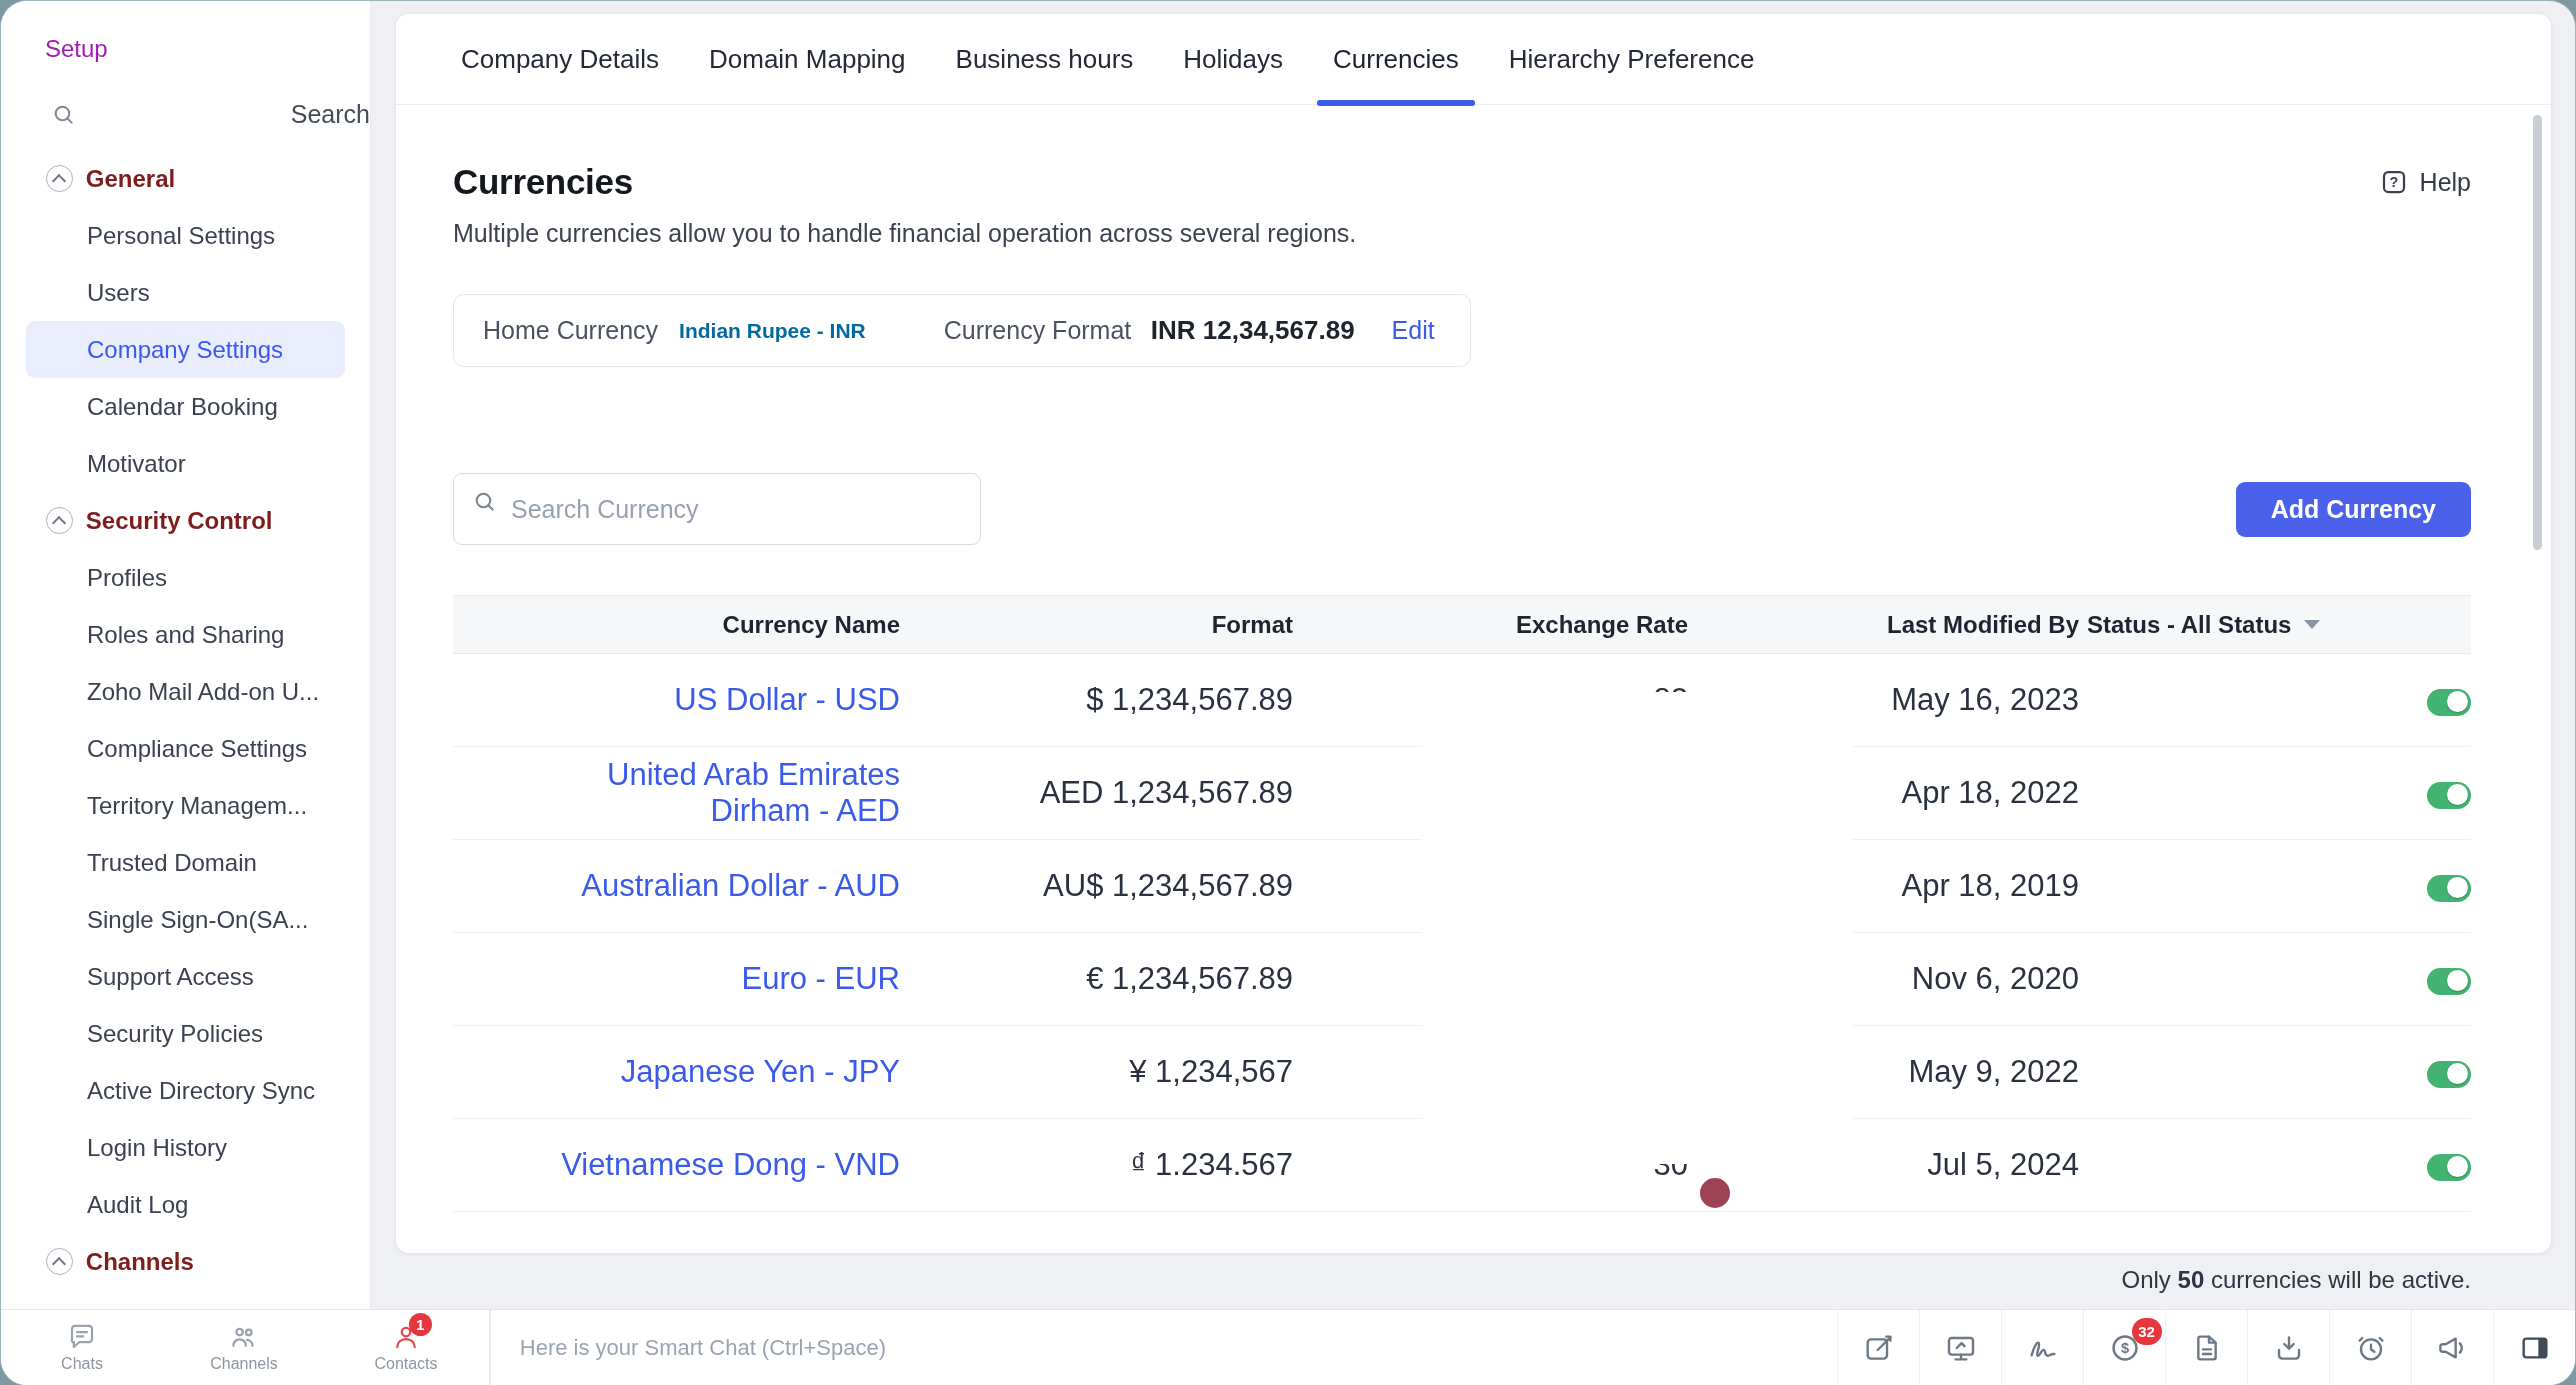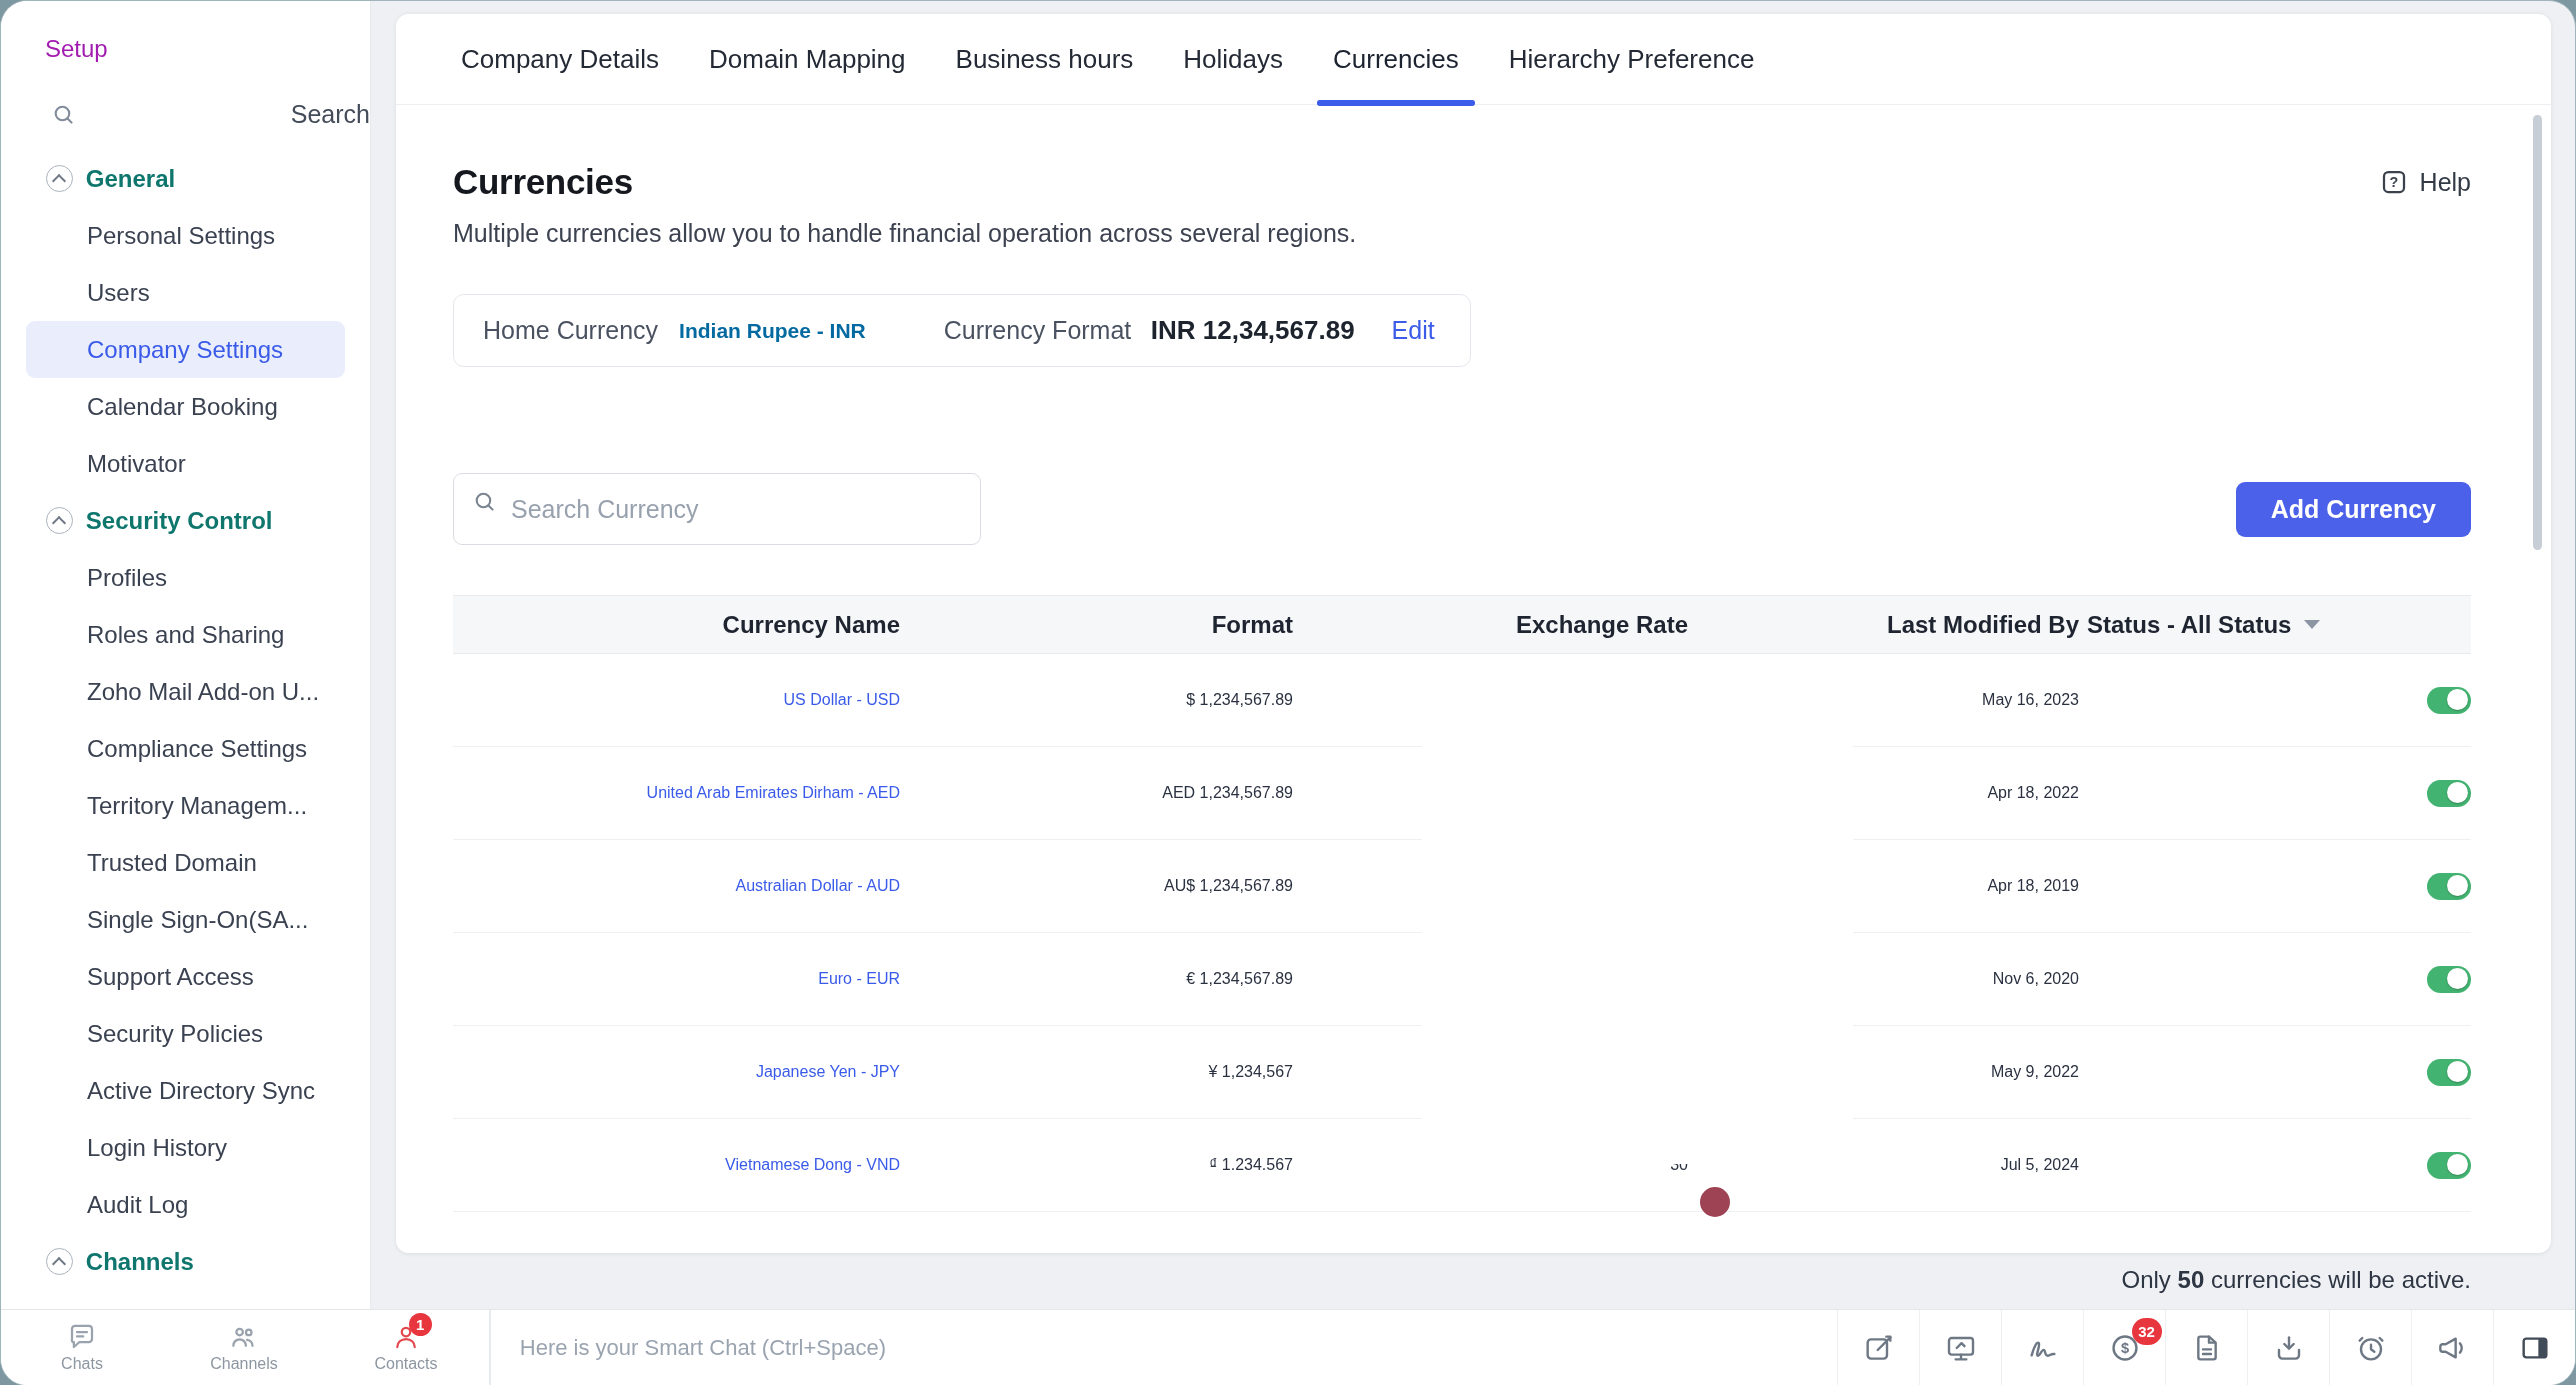--- a/index.html
+++ b/index.html
@@ -6,21 +6,21 @@
   body{width:2576px;height:1386px;background:#7e98a2;font-family:"Liberation Sans",sans-serif;position:relative;overflow:hidden;}
   .window{position:absolute;inset:0;border:1.8px solid #9fb4bb;border-radius:27px;background:#eef0f3;overflow:hidden;box-sizing:border-box;}
 
   
   .sidebar{position:absolute;left:0;top:0;bottom:76px;width:370px;background:#fff;border-right:1.8px solid #e8eaee;overflow:hidden;box-sizing:border-box;}
   .sb-title{margin:34px 0 0 44px;font-size:24px;color:#a21caf;}
   .sb-search{margin:37px 0 21px 50px;display:flex;align-items:center;gap:14px;font-size:25px;color:#444c59;cursor:pointer;justify-content:space-between;}
   .sb-search svg{width:25px;height:25px;color:#818b99;}
   .sb-item{margin:0 25px;padding-left:61px;height:57px;line-height:57px;font-size:24px;color:#3a4150;border-radius:9px;white-space:nowrap;overflow:hidden;cursor:pointer;}
   .sb-item.selected{background:#e9edfc;color:#3a5ae8;}
-  .sb-section{margin:0 25px;padding-left:19.5px;height:57px;display:flex;align-items:center;gap:13.3px;font-size:24px;font-weight:700;color:#0f766e;cursor:pointer;}
+  .sb-section{margin:0 25px;padding-left:19.5px;height:57px;display:flex;align-items:center;gap:13.3px;font-size:24px;font-weight:700;color:#7f1d1d;cursor:pointer;}
   .chev-circle{width:27px;height:27px;border:1.8px solid #aab2bd;border-radius:50%;position:relative;flex:none;box-sizing:border-box;}
   .chev-circle::before{content:"";position:absolute;left:7px;top:9.8px;width:8px;height:8px;border-top:2.7px solid #6f7884;border-right:2.7px solid #6f7884;transform:rotate(-45deg);}
 
   
   .main{position:absolute;left:372px;right:0;top:0;bottom:76px;overflow:hidden;}
   .card{position:absolute;left:23px;right:24px;top:13.3px;height:1239px;background:#fff;border-radius:12.4px;box-shadow:0 0.9px 4.4px rgba(25,35,55,.08);box-sizing:border-box;}
   .tabbar{height:90px;display:flex;align-items:center;padding-left:40px;border-bottom:1.8px solid #eceef1;}
   .tab{padding:0 25px;height:89px;display:flex;align-items:center;font-size:26px;color:#242a35;position:relative;cursor:pointer;white-space:nowrap;}
   .tab.active{font-weight:500;color:#1b2230;}
   .tab.active::after{content:"";position:absolute;left:9px;right:9px;bottom:-1.8px;height:5.3px;border-radius:2.7px;background:#3b5be9;}
@@ -44,21 +44,21 @@
   .add-btn{height:55px;padding:0 35px;background:#4b61e9;color:#fff;font-size:25px;font-weight:600;border:none;border-radius:9px;cursor:pointer;font-family:inherit;}
 
   .table{margin-top:50px;}
   .grid{display:grid;grid-template-columns:447px 393px 395px 391px auto;align-items:center;text-align:right;}
   .thead{height:57px;background:#f6f7f9;border-top:1.8px solid #e8ebee;border-bottom:1.8px solid #e8ebee;font-size:24px;font-weight:700;color:#1e2430;}
   .thead .c1,.trow .c1{padding-left:106px;box-sizing:border-box;}
   .c5{padding-left:8px;box-sizing:border-box;}
   .th-status{display:flex;align-items:center;gap:12.4px;cursor:pointer;}
   .caret{width:0;height:0;border-left:8px solid transparent;border-right:8px solid transparent;border-top:9.8px solid #8c95a3;}
   .tbody{position:relative;}
-  .trow{height:92px;border-bottom:1.8px solid #eef0f3;font-size:16px;color:#2a3140;}
+  .trow{height:92px;border-bottom:1.8px solid #eef0f3;font-size:31px;color:#2a3140;}
   .cur-link{color:#3a5be9;cursor:pointer;text-decoration:none;}
   .c4{position:relative;padding-left:70px;box-sizing:border-box;}
   .avatar{position:absolute;left:12.4px;top:31px;width:30px;height:30px;border-radius:50%;background:#9e4353;z-index:1;}
   .toggle{display:inline-block;width:44px;height:27px;border-radius:13.3px;background:#43b371;position:relative;cursor:pointer;vertical-align:middle;}
   .toggle .knob{position:absolute;top:2.7px;left:20.4px;width:21px;height:21px;border-radius:50%;background:#fff;box-shadow:0 0.9px 1.8px rgba(0,0,0,.25);}
   .redact{position:absolute;left:969px;top:38px;width:431px;height:472px;background:#fff;z-index:3;}
 
   .foot-note{position:absolute;top:1265px;right:104px;font-size:24px;color:#2e3543;}
   .foot-note b{font-weight:700;}
   .scrollthumb{position:absolute;left:2160px;top:114px;width:9px;height:435px;border-radius:4.4px;background:#c8ced6;}

